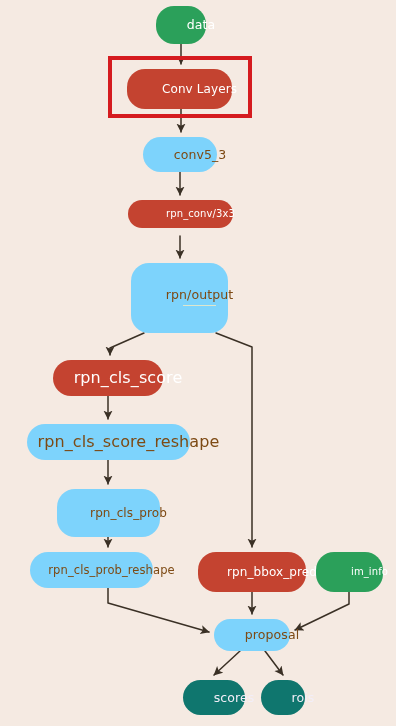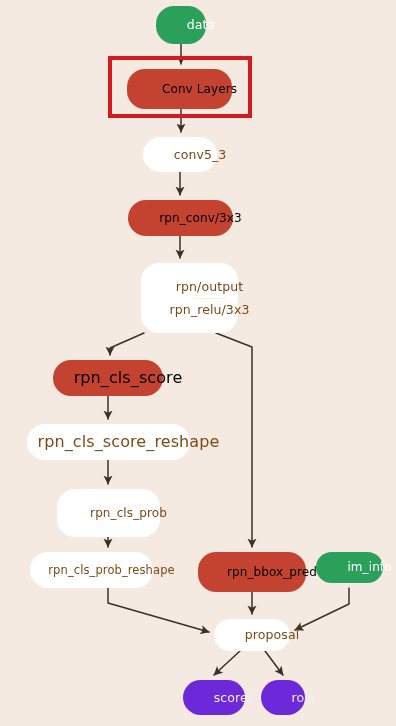--- a/index.html
+++ b/index.html
@@ -41,29 +41,29 @@
     white-space: nowrap;
     z-index: 2;
     padding-left: 40px;
   }
   .node-green {
     background: #2ba05a;
     color: #ffffff;
   }
   .node-red {
     background: #c44330;
-    color: #000000;
+    color: #ffffff;
     align-items: center;
   }
   .node-orange {
-    background: #ffffff;
+    background: #7dd3fc;
     color: #7d4a14;
   }
   .node-purple {
-    background: #6d28d9;
+    background: #0f766e;
     color: #f2eef8;
   }
   .node-two-line .line1 {
     padding-bottom: 3px;
   }
   .divider {
     width: 58%;
     height: 1px;
     background: rgba(255, 236, 190, 0.75);
     margin: 0 0 3px 0;
@@ -110,44 +110,43 @@
   <div id="nodes">
       <div class="node node-green" style="left: 156px; top: 6px; width: 50px; height: 38px; font-size: 12.5px;">
         <span class="line1">data</span>
       </div>
       <div class="node node-red" style="left: 127px; top: 69px; width: 105px; height: 40px; font-size: 12px;">
         <span class="line1">Conv Layers</span>
       </div>
       <div class="node node-orange" style="left: 143px; top: 137px; width: 74px; height: 35px; font-size: 12.5px;">
         <span class="line1">conv5_3</span>
       </div>
-      <div class="node node-red" style="left: 128px; top: 200px; width: 105px; height: 36px; font-size: 12px;">
+      <div class="node node-red" style="left: 128px; top: 200px; width: 105px; height: 28px; font-size: 10px;">
         <span class="line1">rpn_conv/3x3</span>
       </div>
-      <div class="node node-orange node-two-line" style="left: 141px; top: 263px; width: 97px; height: 70px; font-size: 12.5px;">
+      <div class="node node-orange node-two-line" style="left: 131px; top: 263px; width: 97px; height: 70px; font-size: 12.5px;">
         <span class="line1">rpn/output</span>
         <div class="divider"></div>
-        <span class="line2">rpn_relu/3x3</span>
       </div>
       <div class="node node-red" style="left: 53px; top: 360px; width: 110px; height: 36px; font-size: 16px;">
         <span class="line1">rpn_cls_score</span>
       </div>
       <div class="node node-orange" style="left: 27px; top: 424px; width: 163px; height: 36px; font-size: 16px;">
         <span class="line1">rpn_cls_score_reshape</span>
       </div>
       <div class="node node-orange" style="left: 57px; top: 489px; width: 103px; height: 48px; font-size: 12px;">
         <span class="line1">rpn_cls_prob</span>
       </div>
       <div class="node node-orange" style="left: 30px; top: 552px; width: 123px; height: 36px; font-size: 11.5px;">
         <span class="line1">rpn_cls_prob_reshape</span>
       </div>
       <div class="node node-red" style="left: 198px; top: 552px; width: 108px; height: 40px; font-size: 12px;">
         <span class="line1">rpn_bbox_pred</span>
       </div>
-      <div class="node node-green" style="left: 316px; top: 552px; width: 67px; height: 31px; font-size: 12px;">
+      <div class="node node-green" style="left: 316px; top: 552px; width: 67px; height: 40px; font-size: 10px;">
         <span class="line1">im_info</span>
       </div>
       <div class="node node-orange" style="left: 214px; top: 619px; width: 76px; height: 32px; font-size: 12.5px;">
         <span class="line1">proposal</span>
       </div>
       <div class="node node-purple" style="left: 183px; top: 680px; width: 62px; height: 35px; font-size: 12.5px;">
         <span class="line1">scores</span>
       </div>
       <div class="node node-purple" style="left: 261px; top: 680px; width: 44px; height: 35px; font-size: 12.5px;">
         <span class="line1">rois</span>

